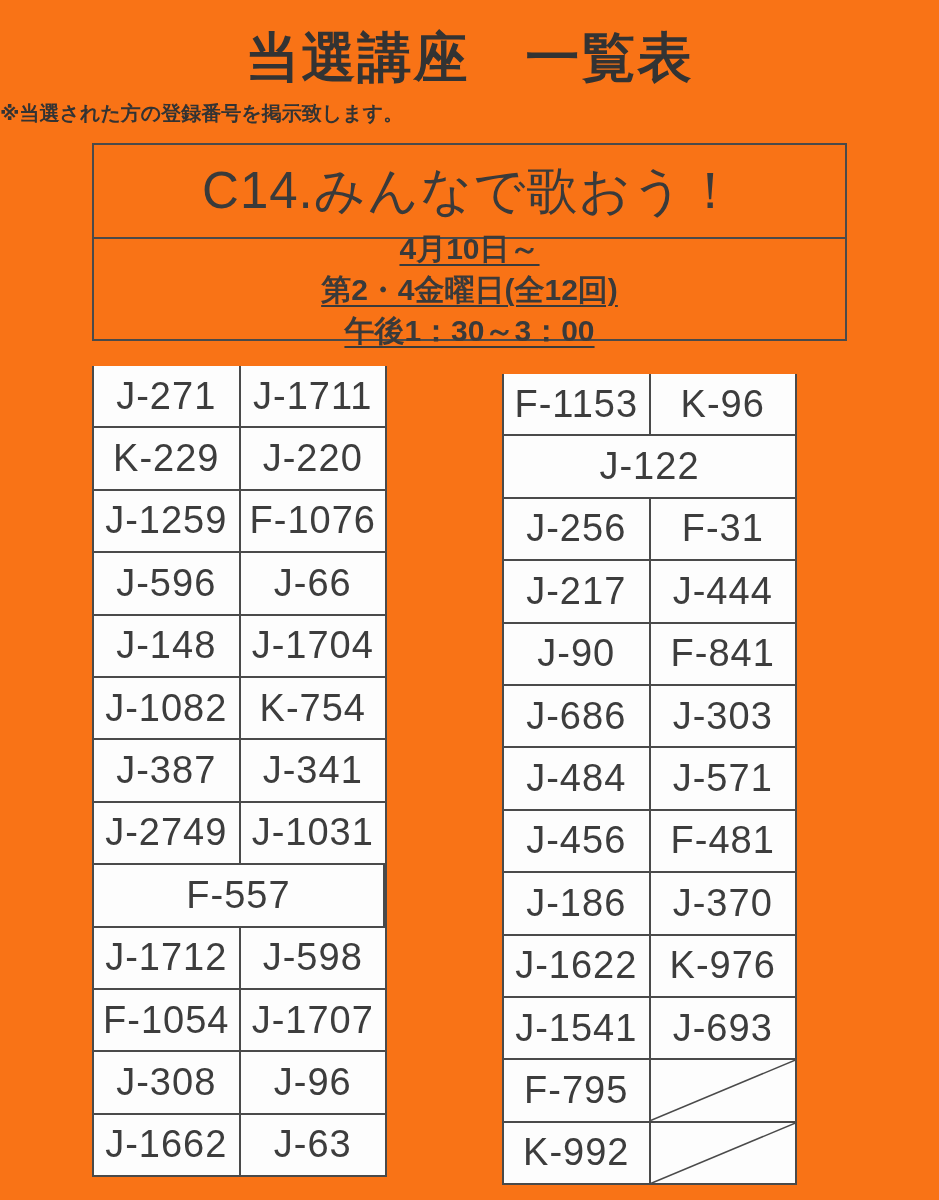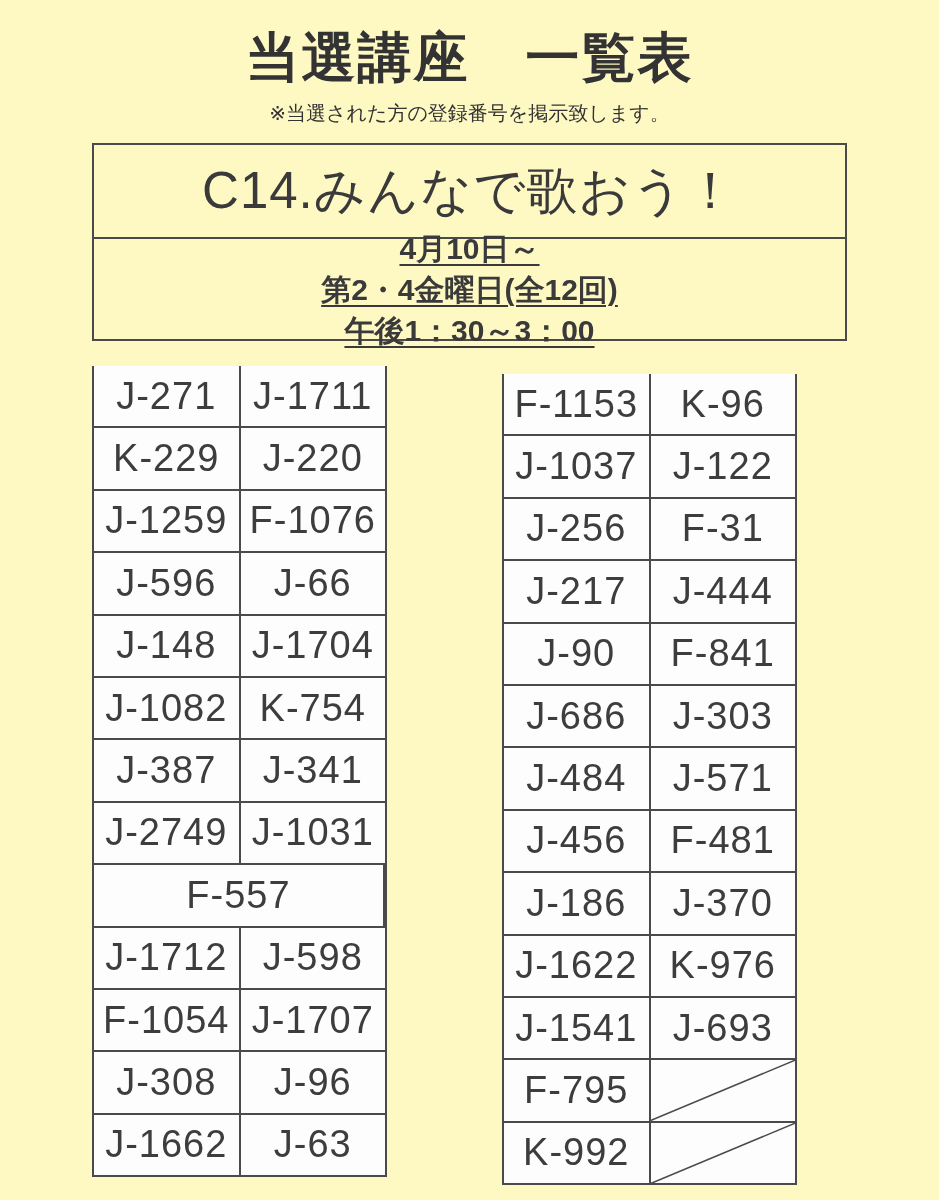--- a/index.html
+++ b/index.html
@@ -4,44 +4,43 @@
 <style>
   html, body { margin: 0; padding: 0; }
   body {
     font-family: "Liberation Sans", "DejaVu Sans", sans-serif;
     background: #ffffff;
   }
   .page {
     position: relative;
     width: 939px;
     height: 1200px;
-    background: #fef9c3;
+    background: #f97316;
     overflow: hidden;
     color: #333;
   }
   .doc-title {
     position: absolute;
     top: 22px;
     left: 0;
     width: 100%;
     text-align: center;
     font-size: 54px;
     font-weight: bold;
     color: #333333;
     letter-spacing: 2px;
     white-space: pre;
   }
   .doc-subtitle {
     position: absolute;
     top: 100px;
     left: 0;
     width: 100%;
-    text-align: center;
     font-size: 20px;
-    font-weight: normal;
+    font-weight: bold;
     color: #333333;
   }
   .top-box {
     position: absolute;
     left: 92px;
     top: 143px;
     width: 755px;
     box-sizing: border-box;
     border: 2px solid #4a4a4a;
   }
@@ -181,21 +180,20 @@
         <div class="id-cell">J-63</div>
       </div>
     </div>
 
   <div class="id-table right" id="right-table">
       <div class="id-row">
         <div class="id-cell first">F-1153</div>
         <div class="id-cell">K-96</div>
       </div>
       <div class="id-row">
-        <div class="id-cell first">J-1037</div>
         <div class="id-cell">J-122</div>
       </div>
       <div class="id-row">
         <div class="id-cell first">J-256</div>
         <div class="id-cell">F-31</div>
       </div>
       <div class="id-row">
         <div class="id-cell first">J-217</div>
         <div class="id-cell">J-444</div>
       </div>

